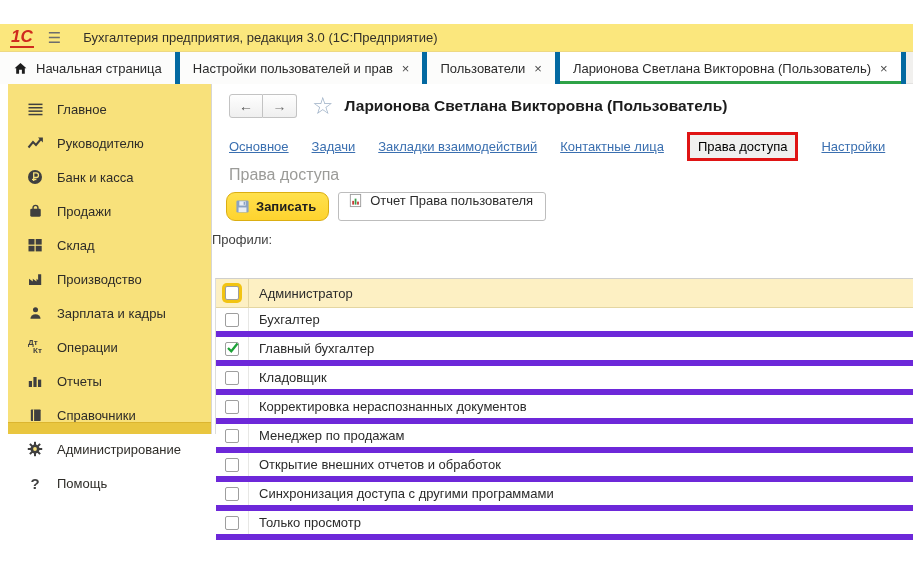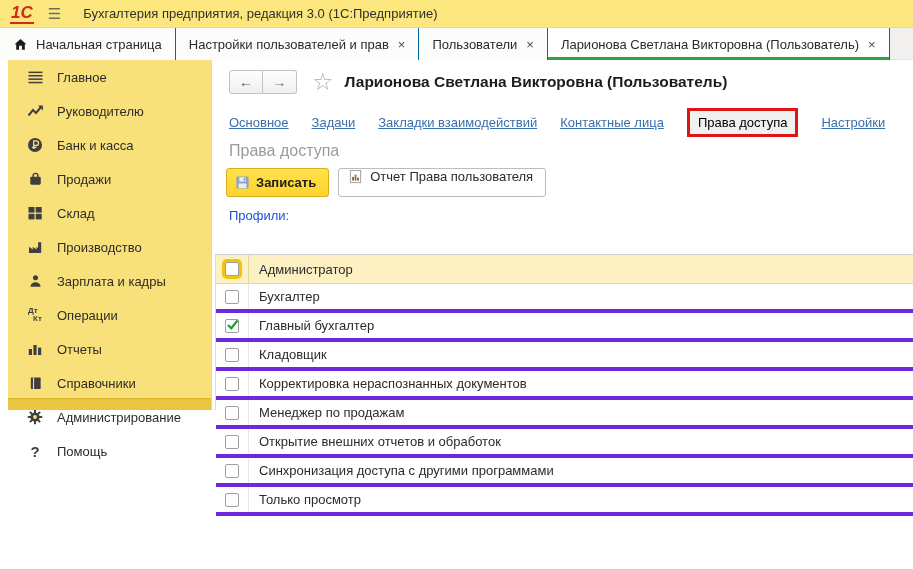--- a/index.html
+++ b/index.html
@@ -1,42 +1,42 @@
 <!DOCTYPE html>
 <html><head>
 <meta charset="utf-8">
 <style>
   * { margin:0; padding:0; box-sizing:border-box; }
   html,body { width:913px; height:569px; overflow:hidden; background:#fff;
               font-family:"Liberation Sans","DejaVu Sans",sans-serif; font-size:13px; color:#2b2b2b; }
-  #app { position:relative; width:913px; height:410px; }
+  #app { position:relative; width:913px; height:410px;margin-top:24px; }
 
   
   .topbar { position:absolute; left:0; top:0; width:913px; height:28px;
             background:#fbe77d; border-bottom:1px solid #eed982;
             display:flex; align-items:center; }
   .logo { font-weight:bold; font-style:italic; font-size:17px; color:#cf2b1e;
           margin-left:10px; line-height:1; border-bottom:2px solid #cf2b1e; padding:0 1px 1px 1px; }
   .burger { color:#6d6d6d; font-size:15px; margin-left:14px; cursor:pointer; }
   .apptitle { margin-left:22px; color:#33302a; font-size:13px; }
 
   
   .tabbar { position:absolute; left:0; top:28px; width:913px; height:32px;
             background:#f1f0ee; display:flex; align-items:stretch; }
   .tab { background:#fcfcfb; display:flex; align-items:center; padding:0 13px;
-         border-right:1px solid #0369a1; cursor:pointer; white-space:nowrap; }
+         border-right:5px solid #0369a1; cursor:pointer; white-space:nowrap; }
   .tab.active { background:#ffffff; box-shadow:inset 0 -3px 0 #2fa347; }
   .tab .home { margin-right:8px; display:inline-flex; }
   .tab .close { margin-left:9px; color:#4a4a4a; font-size:13px; cursor:pointer; }
   .tab-fill { flex:1; background:#f1f0ee; border-bottom:1px solid #e3e2e0; }
 
   
   .gutter { position:absolute; left:0; top:60px; width:8px; bottom:0; background:#ffffff; }
   .sidebar { position:absolute; left:8px; top:60px; width:203px; bottom:0;
-             background:#f8e17b; }
+             background:#f8e17b; padding-top:8px; }
   .side-item { height:34px; display:flex; align-items:center; padding-left:16px; cursor:pointer; }
   .side-ico { width:22px; display:inline-flex; justify-content:center; align-items:center;
               margin-right:11px; flex:0 0 22px; }
   .side-label { color:#2e2c28; font-size:13px; }
   .dtkt { font-size:8px; font-weight:bold; color:#3f3f3f; line-height:1.05; text-align:left; }
   .dtkt .kt { padding-left:5px; display:block; }
   .qmark { font-size:15px; font-weight:bold; color:#3f3f3f; }
   .side-bottom-strip { position:absolute; left:0; bottom:0; width:100%; height:12px;
                        background:#e9c63f; border-top:1px solid #dcb52f; }
 
@@ -57,31 +57,31 @@
   .linksrow { position:absolute; left:17px; top:46px; right:6px; height:32px;
               display:flex; align-items:center; gap:23px; }
   .navlink { color:#3a6fb0; text-decoration:underline; cursor:pointer; white-space:nowrap; }
   .navlink-active { background:#f0f0ef; color:#000; padding:4px 8px; white-space:nowrap;
                     border:3px solid #df1414; cursor:default; }
 
   .section-title { position:absolute; left:17px; top:82px; font-size:16px; color:#9b9b98; }
 
   .toolbar { position:absolute; left:14px; top:108px; display:flex; align-items:center; gap:9px; }
   .btn-save { display:inline-flex; align-items:center; gap:6px; height:29px; padding:0 12px 0 8px;
-              background:linear-gradient(#ffe14d,#fed32e); border:1px solid #dbae12; border-radius:3px;
+              background:linear-gradient(#ffe14d,#fed32e); border:1px solid #dbae12; border-radius:9px;
               font-weight:bold; font-size:13px; color:#1d1d1d; cursor:pointer; }
   .btn-report { display:inline-flex; align-items:flex-start; gap:7px; height:29px; padding:0 12px 0 9px;
                 background:#fff; border:1px solid #bdbdbd; border-radius:3px;
                 font-size:13px; color:#2b2b2b; cursor:pointer; }
 
-  .profiles-label { position:absolute; left:17px; top:148px; color:#1d4ed8;text-align:right; }
+  .profiles-label { position:absolute; left:0; top:148px; color:#404040;text-align:right; }
 
   .plist { position:absolute; left:3px; top:194px; right:0; bottom:0;
            border-top:1px solid #cfcfcd; border-left:1px solid #dddddb; background:#fff; }
-  .prow { height:29px; display:flex; align-items:center; border-bottom:4px solid #6d28d9; cursor:pointer; }
+  .prow { height:29px; display:flex; align-items:center; border-bottom:6px solid #6d28d9; cursor:pointer; }
   .prow.selected { background:#fdf0c3; border-bottom:1px solid #e4d6a2; }
   .cb-cell { width:33px; align-self:stretch; display:flex; align-items:center; justify-content:center;
              border-right:1px solid #e7e7e5; }
   .prow.selected .cb-cell { border-right-color:#e4d6a2; }
   .cb { width:14px; height:14px; background:#fff; border:1px solid #9e9e9e; border-radius:2px;
         position:relative; display:inline-block; }
   .focus-ring { box-shadow:0 0 0 3px #f2c412; border-radius:2px; }
   .cb svg { position:absolute; left:-1px; top:-3px; display:none; }
   .prow.checked .cb svg { display:block; }
   .row-label { margin-left:10px; color:#2b2b2b; }

